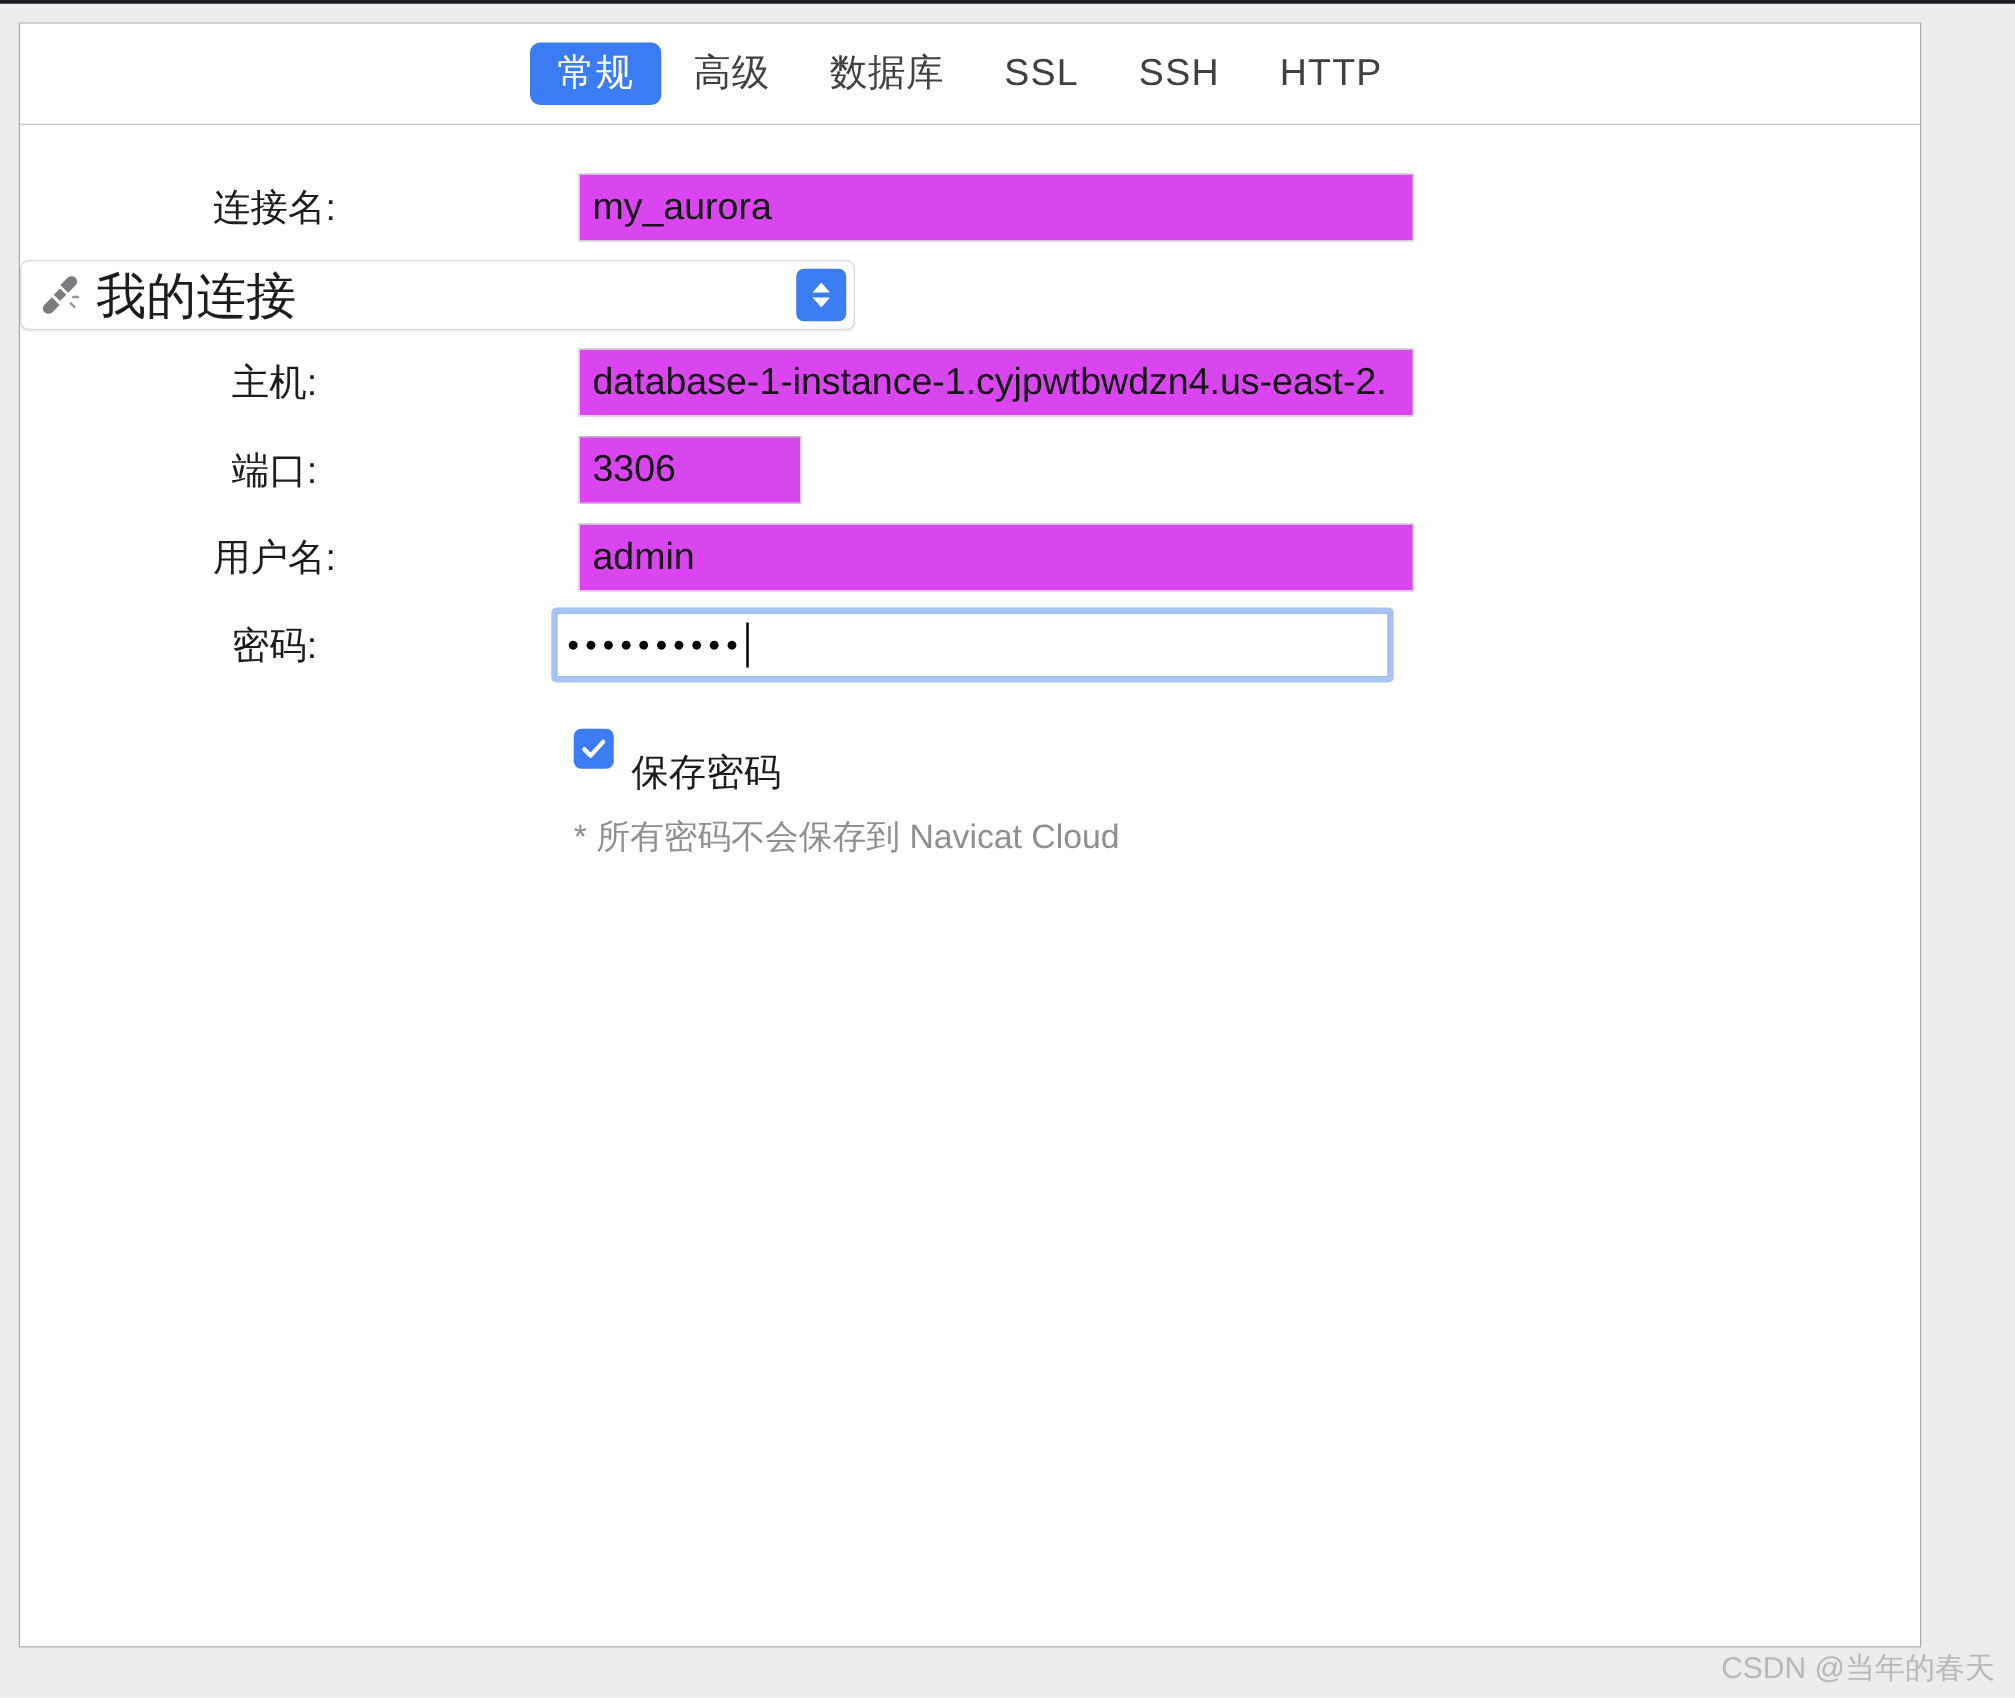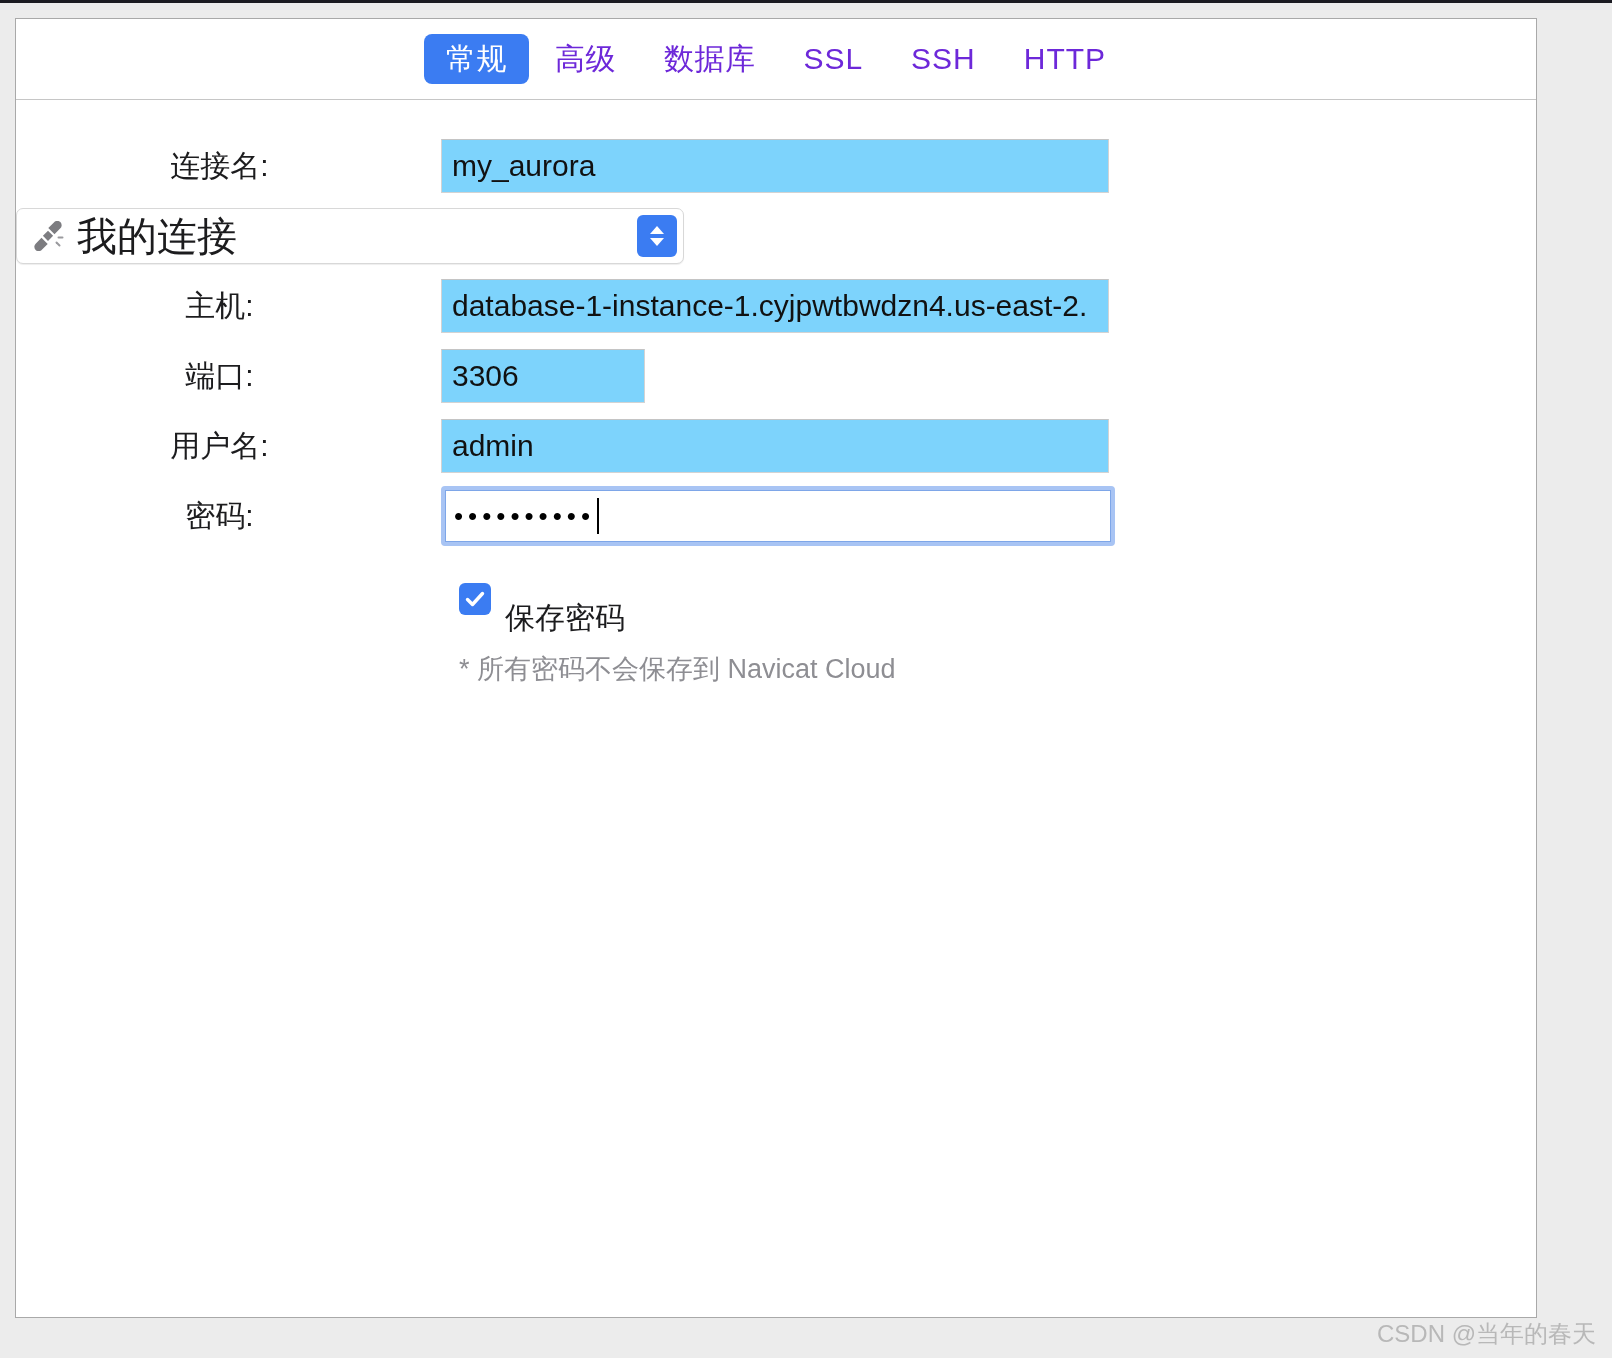--- a/index.html
+++ b/index.html
@@ -37,21 +37,21 @@
     height: 80px;
     border-bottom: 1px solid #c6c6c6;
     display: flex;
     align-items: center;
     justify-content: center;
     gap: 4px;
     background: #ffffff;
   }
   .tab {
     font-size: 30px;
-    color: #6d28d9;
+    color: #404040;
     padding: 8px 22px;
     border-radius: 8px;
     line-height: 1.15;
     cursor: default;
     white-space: nowrap;
     letter-spacing: 0.5px;
   }
   .tab.active {
     background: #3b7cf2;
     color: #ffffff;
@@ -76,34 +76,35 @@
     font-size: 30px;
     color: #1c1c1e;
     white-space: nowrap;
   }
   .field-wrap {
     position: relative;
   }
   .text-input {
     box-sizing: border-box;
     height: 54px;
-    background: #7dd3fc;
+    background: #d946ef;
     border: 1px solid #d3d3d3;
     border-top-color: #c4c4c4;
     font-size: 30px;
     color: #111;
     padding: 0 10px;
     display: flex;
     align-items: center;
     overflow: hidden;
     white-space: nowrap;
     font-family: "Liberation Sans", "DejaVu Sans", sans-serif;
+    margin-left: 22px;
   }
   .w-wide { width: 668px; }
-  .w-narrow { width: 204px; }
+  .w-narrow { width: 178px; }
   
   .focus-ring {
     box-sizing: border-box;
     width: 674px;
     height: 60px;
     border: 4px solid #a8c4f4;
     border-radius: 4px;
     padding: 0;
     display: flex;
     align-items: center;

